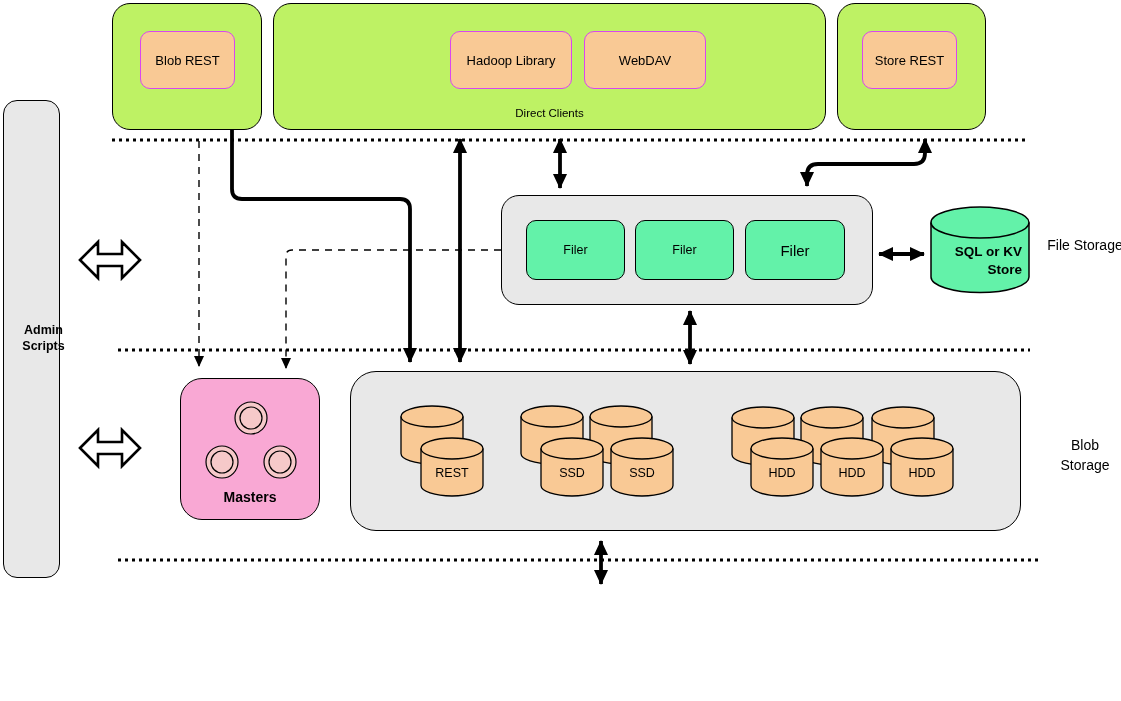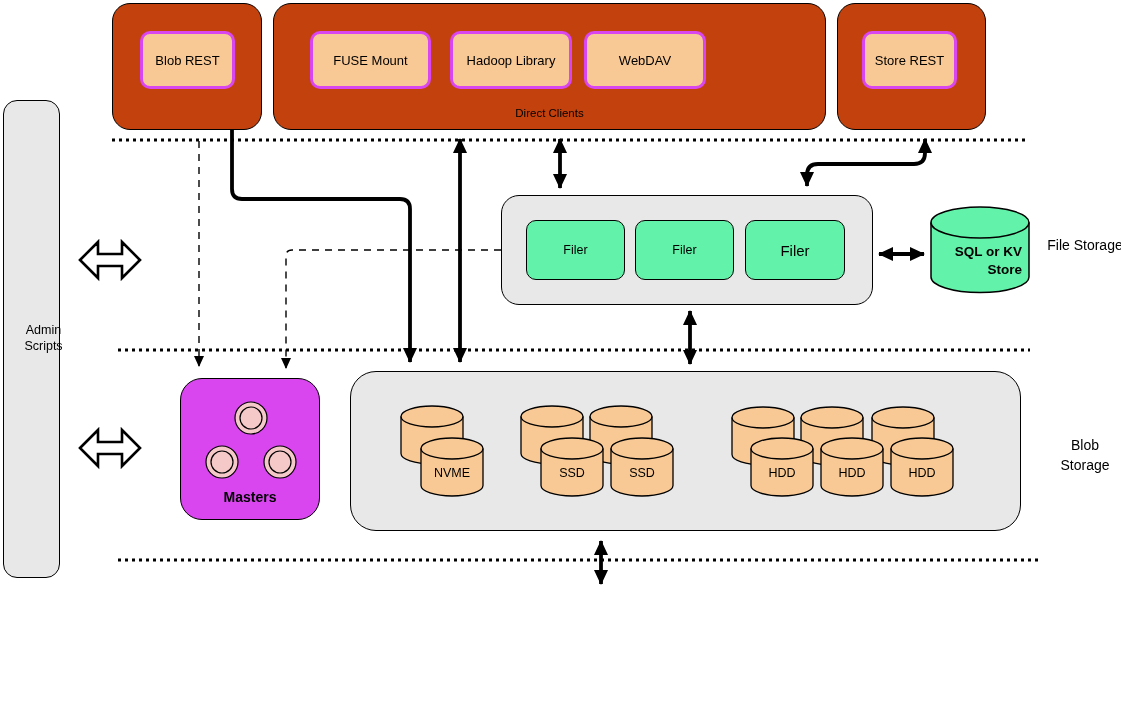--- a/index.html
+++ b/index.html
@@ -2,55 +2,55 @@
 <html><head>
 <meta charset="utf-8">
 <style>
   html,body{margin:0;padding:0;background:#fff;}
   #canvas{
     position:relative;width:1121px;height:701px;background:#fff;overflow:hidden;
     font-family:"Liberation Sans", sans-serif;color:#000;
   }
   
   .group{
-    position:absolute;background:#c2410c;border:1px solid #000;border-radius:18px;
+    position:absolute;background:#bef264;border:1px solid #000;border-radius:18px;
     box-sizing:border-box;
     padding-left:37px;
   }
   
   .obox{
-    position:absolute;background:#F9C995;border:3px solid #d946ef;border-radius:10px;
+    position:absolute;background:#F9C995;border:1px solid #d946ef;border-radius:10px;
     box-sizing:border-box;display:flex;align-items:center;justify-content:center;
     font-size:13px;
   }
   
   .gbox{
     position:absolute;background:#63F2A9;border:1px solid #000;border-radius:10px;
     box-sizing:border-box;display:flex;align-items:center;justify-content:center;
     font-size:12.5px;
   }
   .gbox.big{font-size:15px;}
   .groupcaption{
     position:absolute;left:0;right:0;bottom:10px;text-align:center;font-size:11.5px;
   }
   
   #admin-scripts{
     position:absolute;left:3px;top:100px;width:57px;height:478px;
     background:#E8E8E8;border:1px solid #000;border-radius:14px;box-sizing:border-box;
     display:flex;align-items:center;justify-content:center;text-align:center;
-    font-weight:normal;font-size:12.5px;line-height:1.25;padding-left:24px;
+    font-weight:bold;font-size:12.5px;line-height:1.25;padding-left:24px;
   }
   
   .tierlabel{
     position:absolute;width:78px;text-align:center;font-size:14px;line-height:1.4;
   }
   
   #masters-group{
     position:absolute;left:180px;top:378px;width:140px;height:142px;
-    background:#d946ef;border:1px solid #000;border-radius:22px;box-sizing:border-box;
+    background:#f9a8d4;border:1px solid #000;border-radius:22px;box-sizing:border-box;
   }
   #masters-label{
     position:absolute;left:0;right:0;bottom:14px;text-align:center;font-weight:bold;font-size:14px;
   }
   
   #blob-group{
     position:absolute;left:350px;top:371px;width:671px;height:160px;
     background:#E8E8E8;border:1px solid #000;border-radius:26px;box-sizing:border-box;
   }
   
@@ -97,21 +97,20 @@
     </defs>
   </svg>
 
   <div class="group" style="left:112px;top:3px;width:150px;height:127px;"></div>
   <div class="group" style="left:273px;top:3px;width:553px;height:127px;">
     <div class="groupcaption">Direct Clients</div>
   </div>
   <div class="group" style="left:837px;top:3px;width:149px;height:127px;"></div>
 
   <div class="obox" style="left:140px;top:31px;width:95px;height:58px;">Blob REST</div>
-  <div class="obox" style="left:310px;top:31px;width:121px;height:58px;">FUSE Mount</div>
   <div class="obox" style="left:450px;top:31px;width:122px;height:58px;">Hadoop Library</div>
   <div class="obox" style="left:584px;top:31px;width:122px;height:58px;">WebDAV</div>
   <div class="obox" style="left:862px;top:31px;width:95px;height:58px;">Store REST</div>
 
   <div id="admin-scripts">
     <span>Admin Scripts</span>
   </div>
 
   <div id="filer-group"></div>
   <div class="gbox" style="left:526px;top:220px;width:99px;height:60px;">Filer</div>
@@ -145,21 +144,21 @@
 
   <div class="cyl" style="left:400px;top:405px;">
     <svg width="64" height="60">
         <use href="#cyl-sm"></use>
       </svg>
   </div>
   <div class="cyl" style="left:420px;top:437px;width:64px;">
     <svg width="64" height="60">
         <use href="#cyl-sm"></use>
       </svg>
-    <div class="cyl-label">NVME</div>
+    <div class="cyl-label">REST</div>
   </div>
 
   <div class="cyl" style="left:520px;top:405px;">
     <svg width="64" height="60">
         <use href="#cyl-sm"></use>
       </svg>
   </div>
   <div class="cyl" style="left:589px;top:405px;">
     <svg width="64" height="60">
         <use href="#cyl-sm"></use>

